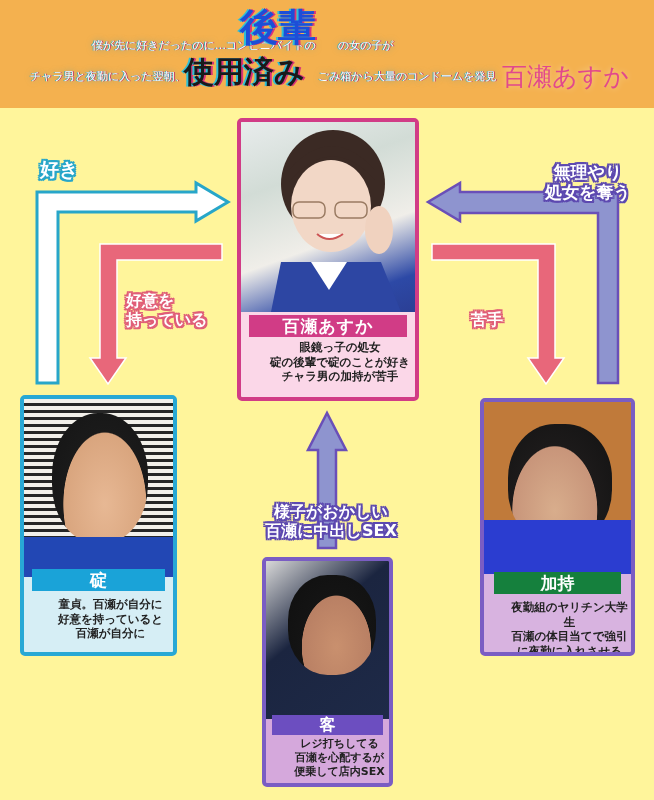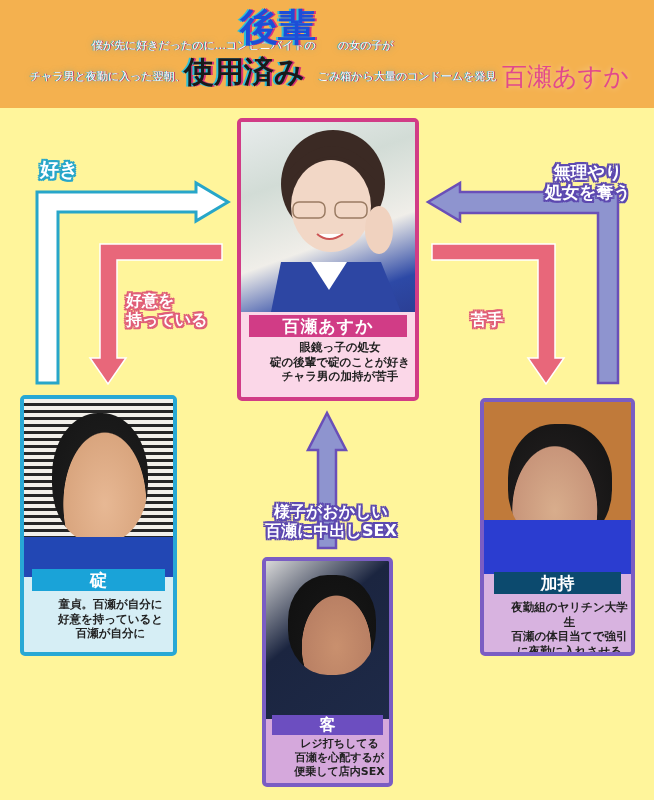--- a/index.html
+++ b/index.html
@@ -29,21 +29,21 @@
   .c-left .photo { height:170px; background:repeating-linear-gradient(180deg,#f2f0ea 0 4px,#262626 4px 7px); }
   .c-left .face { position:absolute; left:28px; top:14px; width:96px; height:130px; border-radius:48% 48% 45% 45%; background:radial-gradient(ellipse at 55% 70%,#e7b894 0%,#d9a57e 55%,#1a1a1a 56%,#141414 100%); }
   .c-left .body { position:absolute; left:0; right:0; top:138px; height:40px; background:#2247b4; }
   .c-left .namebar { top:170px; left:8px; right:8px; height:22px; line-height:22px; background:#1AA3D8; font-size:17px; }
   .c-left .desc { top:198px; font-size:11.5px; }
 
   .c-right { left:480px; top:398px; width:155px; height:258px; border:4px solid #7A5DC3; background:#D8B3E0; }
   .c-right .photo { height:172px; background:#c07a3a; }
   .c-right .face { position:absolute; left:24px; top:22px; width:104px; height:120px; border-radius:45%; background:radial-gradient(ellipse at 45% 72%,#d8ad8c 0%,#c8957a 52%,#1c1a1a 53%,#121212 100%); }
   .c-right .body { position:absolute; left:0; right:0; top:118px; height:54px; background:#2b3dd0; }
-  .c-right .namebar { top:170px; left:10px; right:10px; height:22px; line-height:22px; background:#0c4a6e; font-size:17px; }
+  .c-right .namebar { top:170px; left:10px; right:10px; height:22px; line-height:22px; background:#15803d; font-size:17px; }
   .c-right .desc { top:198px; font-size:11.5px; }
 
   .c-bottom { left:262px; top:557px; width:131px; height:230px; border:4px solid #7A5DC3; background:#D5A8DC; }
   .c-bottom .photo { height:158px; background:linear-gradient(140deg,#d8d8d8 0%,#1b2540 40%,#1e2a48 100%); }
   .c-bottom .face { position:absolute; left:22px; top:14px; width:88px; height:100px; border-radius:45%; background:radial-gradient(ellipse at 55% 72%,#c9906e 0%,#b98064 50%,#141414 51%,#0f0f0f 100%); }
   .c-bottom .namebar { top:154px; left:6px; right:6px; height:20px; line-height:20px; background:#6C4EC0; font-size:16px; }
   .c-bottom .desc { top:176px; font-size:11px; }
 
   .arrows { position:absolute; left:0; top:0; width:654px; height:800px; pointer-events:none; }
   .lbl { position:absolute; font-weight:bold; color:#fff; white-space:nowrap; line-height:1.2; }

